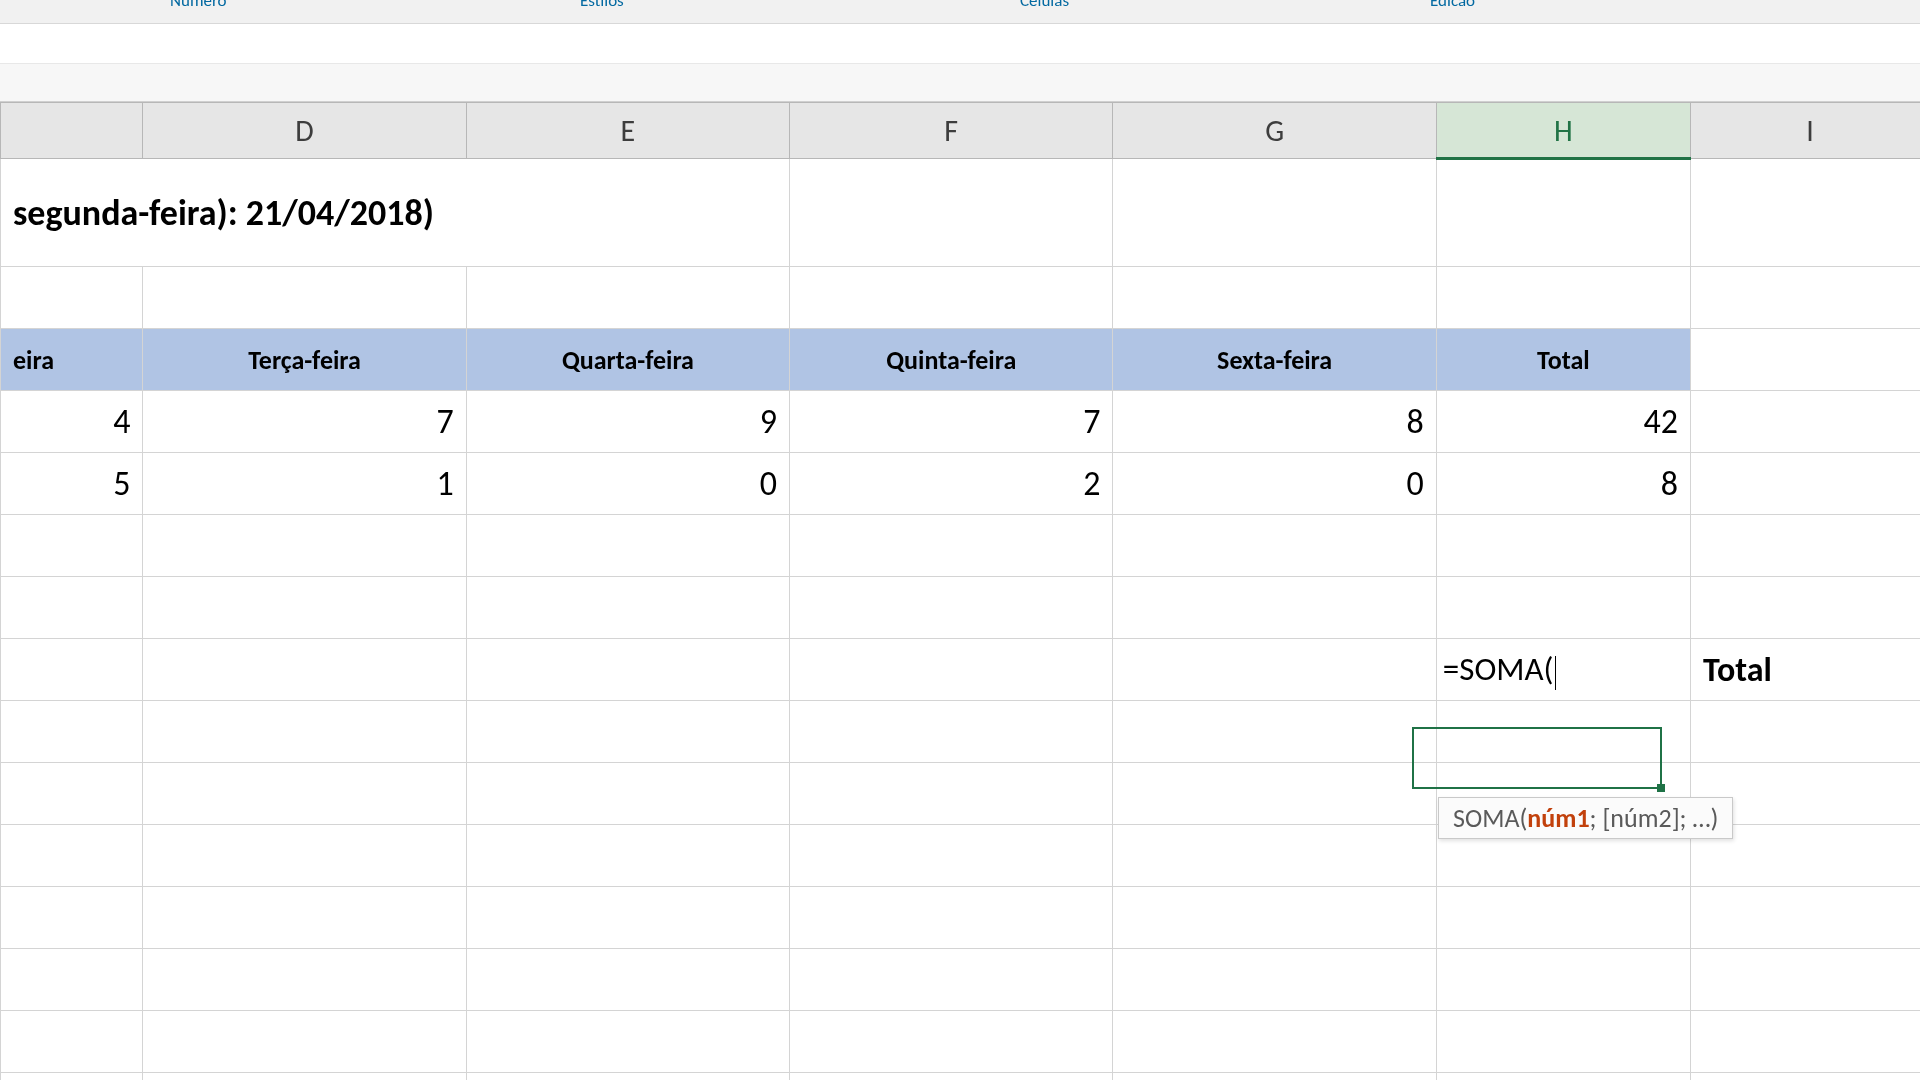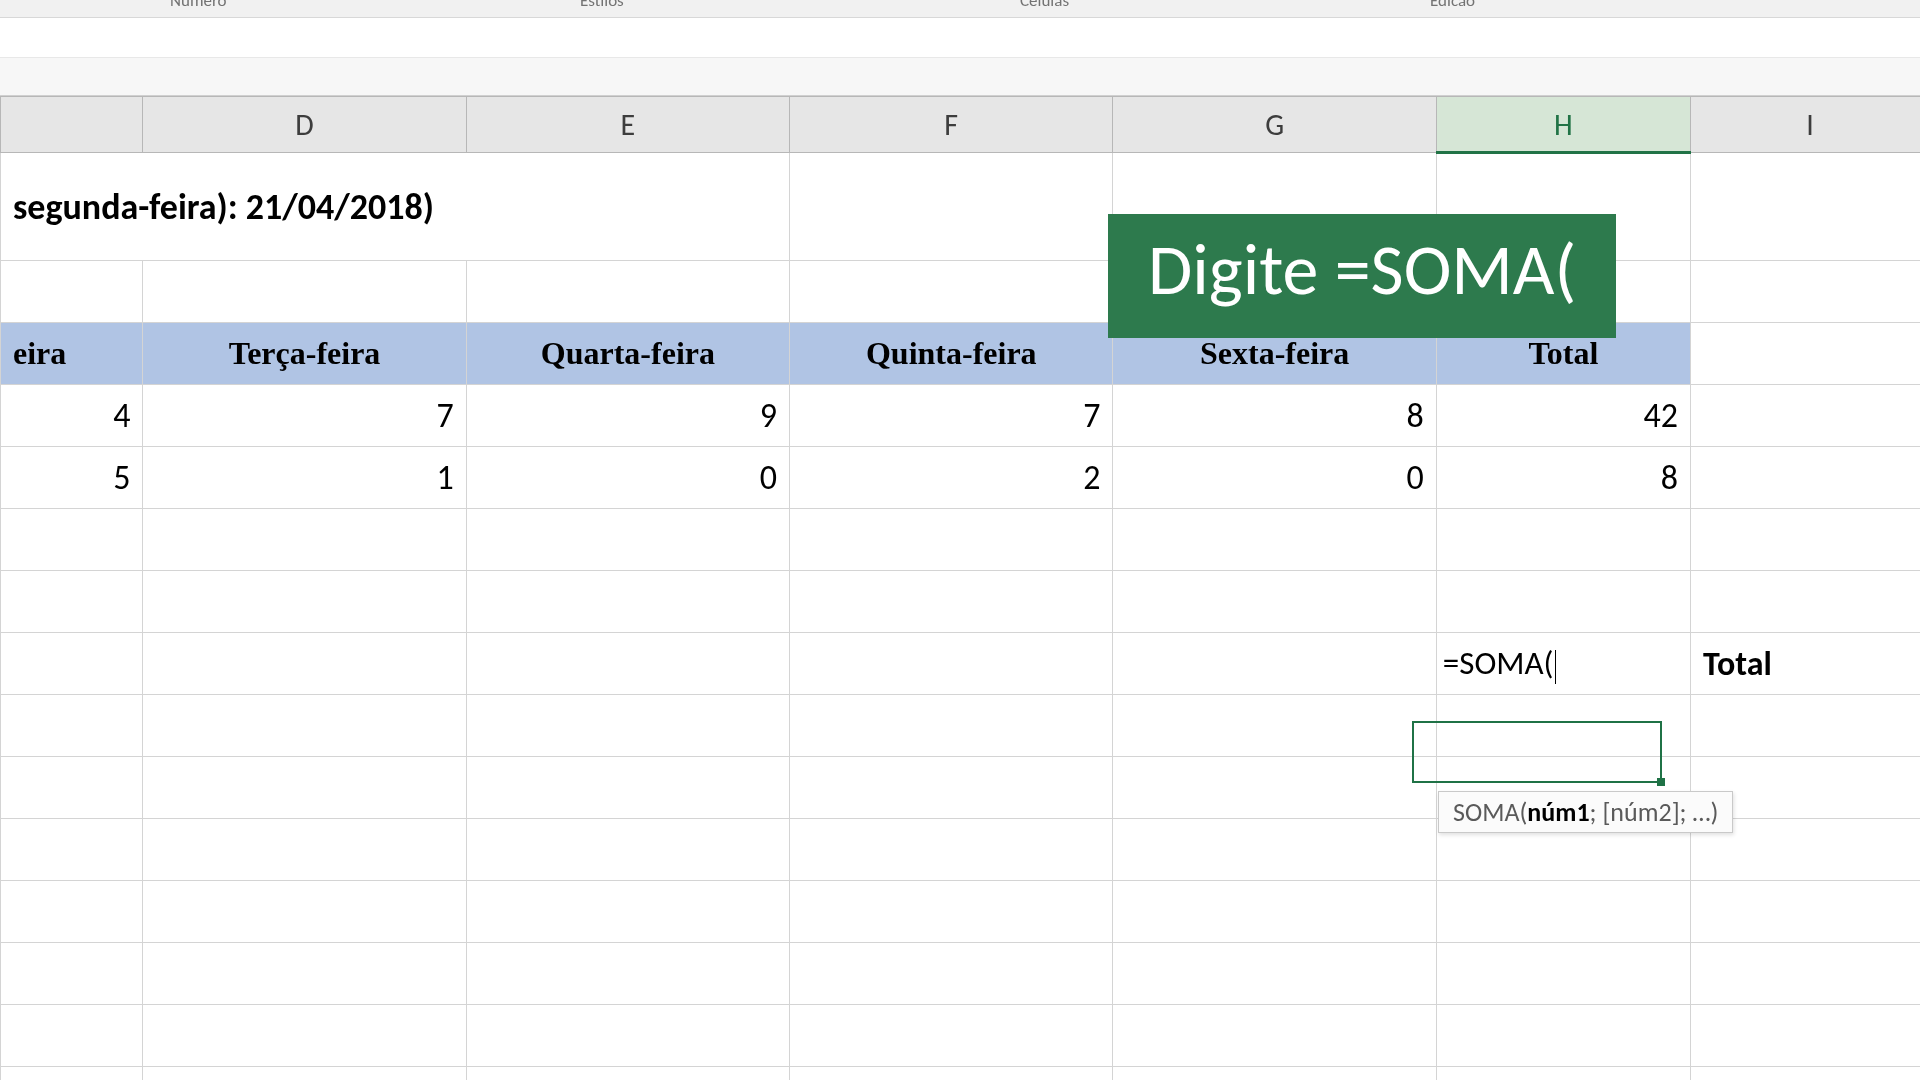--- a/index.html
+++ b/index.html
@@ -1,25 +1,25 @@
 <!DOCTYPE html>
 <html><head>
 <meta charset="utf-8">
 <style>
   * { box-sizing: border-box; margin: 0; padding: 0; }
   html, body { width: 1920px; height: 1080px; font-family: Calibri, "Segoe UI", Arial, sans-serif; background: #fff; overflow: hidden; }
 
   
   .ribbon-strip {
-    height: 18px;
+    height: 24px;
     background: #f1f1f1;
     border-bottom: 1px solid #d8d8d8;
     position: relative;
     font-size: 17px;
-    color: #737373;
+    color: #0369a1;
   }
   .ribbon-label {
     position: absolute;
     top: -10px;
   }
   .rl-num   { left: 170px; }
   .rl-est   { left: 580px; }
   .rl-cel   { left: 1020px; }
   .rl-edi   { left: 1430px; }
 
@@ -60,22 +60,21 @@
     color: #000;
     background: #fff;
   }
   tr.big td { height: 108px; } 
   .title-text { font-weight: 700; font-size: 36px; white-space: nowrap; }
 
   tr.hdrweek td {
     background: #b0c4e4;
     font-weight: 700;
     text-align: center;
-    font-size: 32px;
-    font-family: Liberation Serif, serif;
+    font-size: 26px;
   }
   tr.hdrweek td.blank { background: #fff; font-weight: 400; }
 
   td.num { text-align: right; }
   td.bold { font-weight: 700; }
 
   
   .active-cell {
     position: absolute;
     border: 2.5px solid #1f7246;
@@ -107,21 +106,21 @@
   .fn-tooltip {
     position: absolute;
     background: #fbfbfb;
     border: 1px solid #c9c9c9;
     font-size: 26px;
     color: #5a5a5a;
     padding: 4px 14px;
     box-shadow: 1px 2px 4px rgba(0,0,0,.12);
     white-space: nowrap;
   }
-  .fn-tooltip .b { font-weight: 700; color:#000000; }
+  .fn-tooltip .b { font-weight: 700; color:#c2410c; }
 
   
   .hint {
     position: absolute;
     background: #2d7a4d;
     color: #fff;
     font-family: "Segoe UI", Calibri, Arial, sans-serif;
     font-weight: 300;
     font-size: 72px;
     padding: 18px 40px 30px 40px;
@@ -317,17 +316,14 @@
     </table>
 
 <div class="active-cell" style="left:1412px; top:625px; width:250px; height:62px;">
   <div class="handle"></div>
 </div>
 
 <div class="fn-tooltip" style="left:1438px; top:695px;">
   <span>SOMA</span>(<span class="b">núm1</span><span>; [núm2]; …)</span>
 </div>
 
-<div class="hint" style="left:1108px; top:118px;">
-  <span>Digite </span><span class="part2">=SOMA(</span>
+
 </div>
 
-</div>
-
 </body></html>

